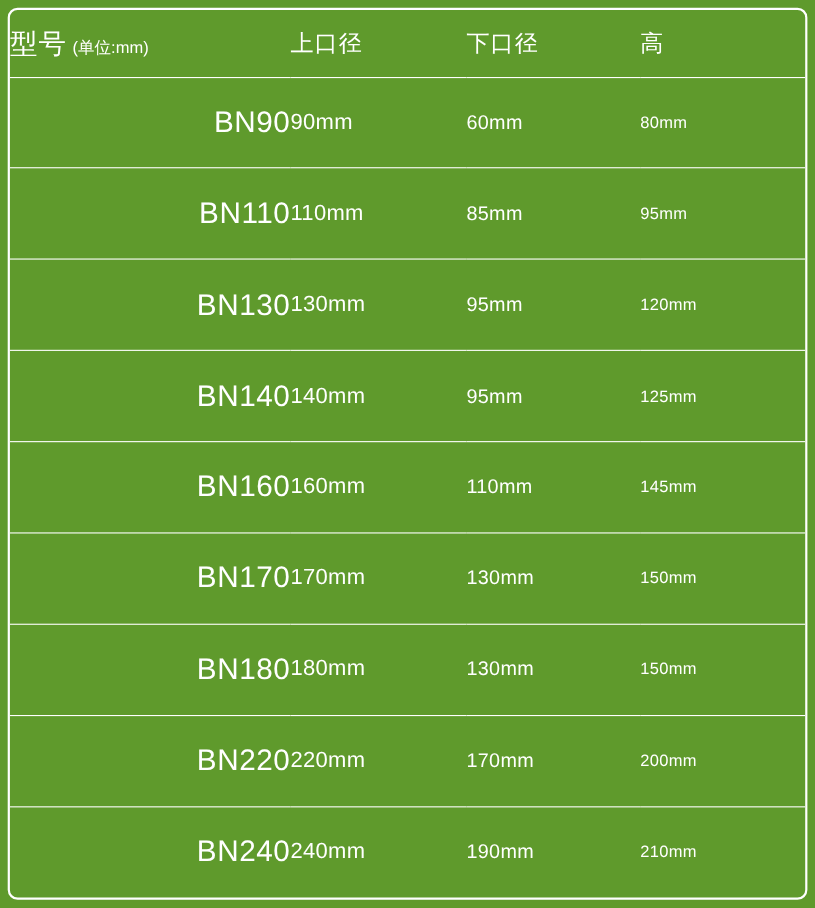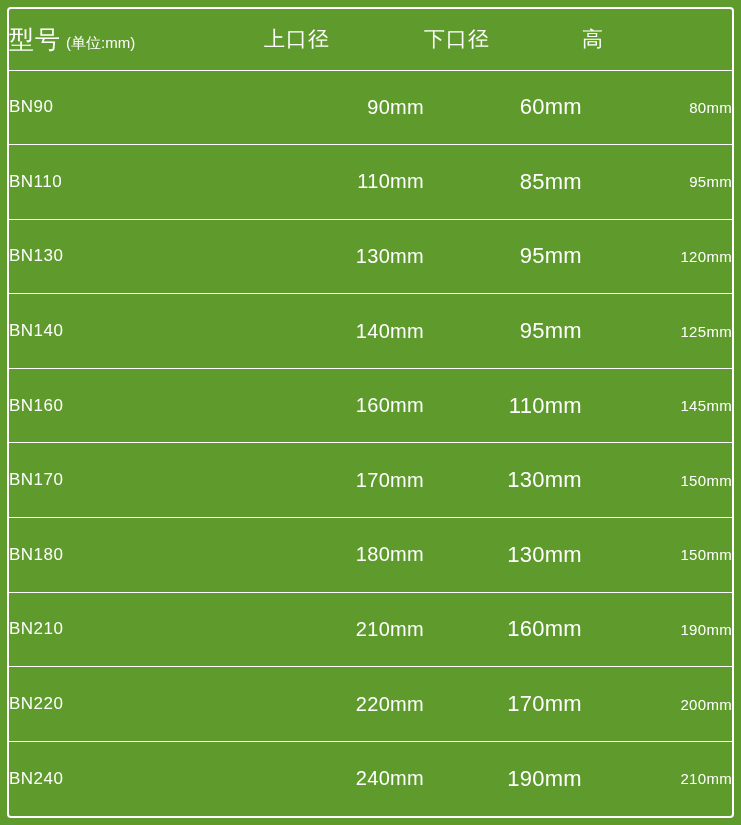--- a/index.html
+++ b/index.html
@@ -23,21 +23,21 @@
   }
 
   
   #table-frame {
     position: absolute;
     left: 7px;
     top: 7px;
     width: 727px;
     height: 811px;
     border: 2px solid #ffffff;
-    border-radius: 4px;
+    border-radius: 9px;
     box-sizing: border-box;
     overflow: hidden;
   }
 
   table.spec {
     width: 100%;
     height: 100%;
     border-collapse: collapse;
     table-layout: fixed;
     color: #ffffff;
@@ -79,32 +79,32 @@
     margin-left: 5px;
   }
   .hd-col {
     text-align: left;
     font-size: 21px;
     letter-spacing: 1px;
   }
 
   
   .cell-model {
-    text-align: left;
+    text-align: right;
     padding-left: 82px;
-    font-size: 17px;
+    font-size: 27px;
     letter-spacing: 0.5px;
   }
   .cell-val {
-    text-align: right;
+    text-align: left;
     font-size: 19px;
     letter-spacing: 0.3px;
   }
   .cell-val.top   { font-size: 20px; }
-  .cell-val.bot   { font-size: 22px; }
+  .cell-val.bot   { font-size: 18px; }
   .cell-val.hgt   { font-size: 15px; }
 </style>
 </head>
 <body>
 
 <div id="spec-table-wrap">
   <div id="table-frame">
     <table class="spec">
       <colgroup>
         <col class="c-model">
@@ -159,26 +159,20 @@
             <td class="cell-val bot">130mm</td>
             <td class="cell-val hgt">150mm</td>
           </tr>
           <tr>
             <td class="cell-model">BN180</td>
             <td class="cell-val top">180mm</td>
             <td class="cell-val bot">130mm</td>
             <td class="cell-val hgt">150mm</td>
           </tr>
           <tr>
-            <td class="cell-model">BN210</td>
-            <td class="cell-val top">210mm</td>
-            <td class="cell-val bot">160mm</td>
-            <td class="cell-val hgt">190mm</td>
-          </tr>
-          <tr>
             <td class="cell-model">BN220</td>
             <td class="cell-val top">220mm</td>
             <td class="cell-val bot">170mm</td>
             <td class="cell-val hgt">200mm</td>
           </tr>
           <tr>
             <td class="cell-model">BN240</td>
             <td class="cell-val top">240mm</td>
             <td class="cell-val bot">190mm</td>
             <td class="cell-val hgt">210mm</td>

